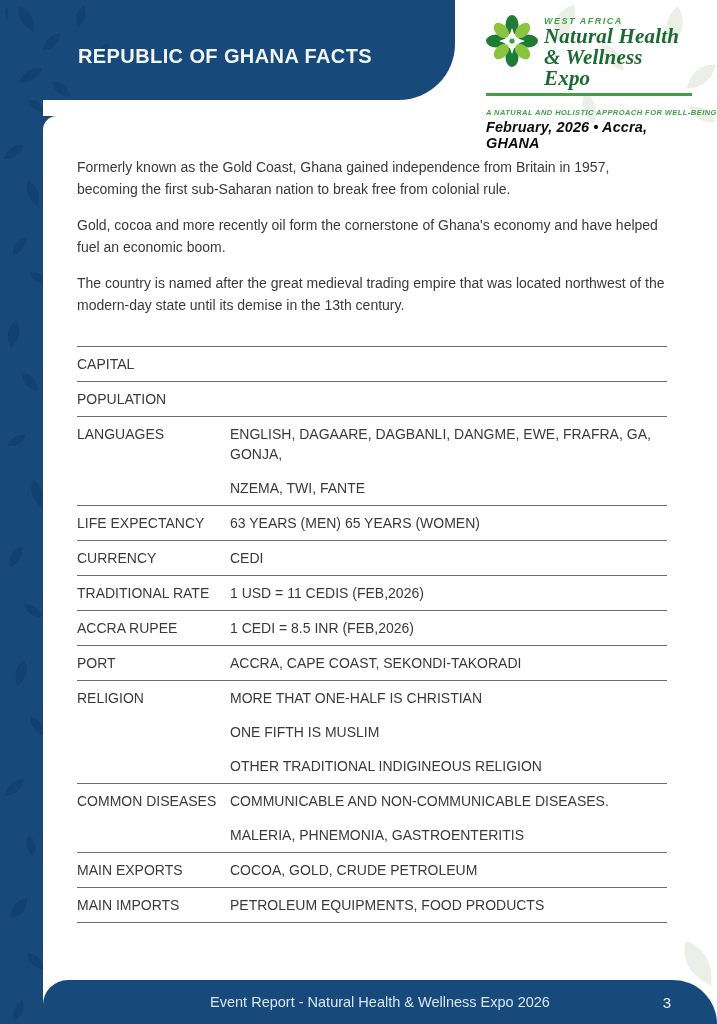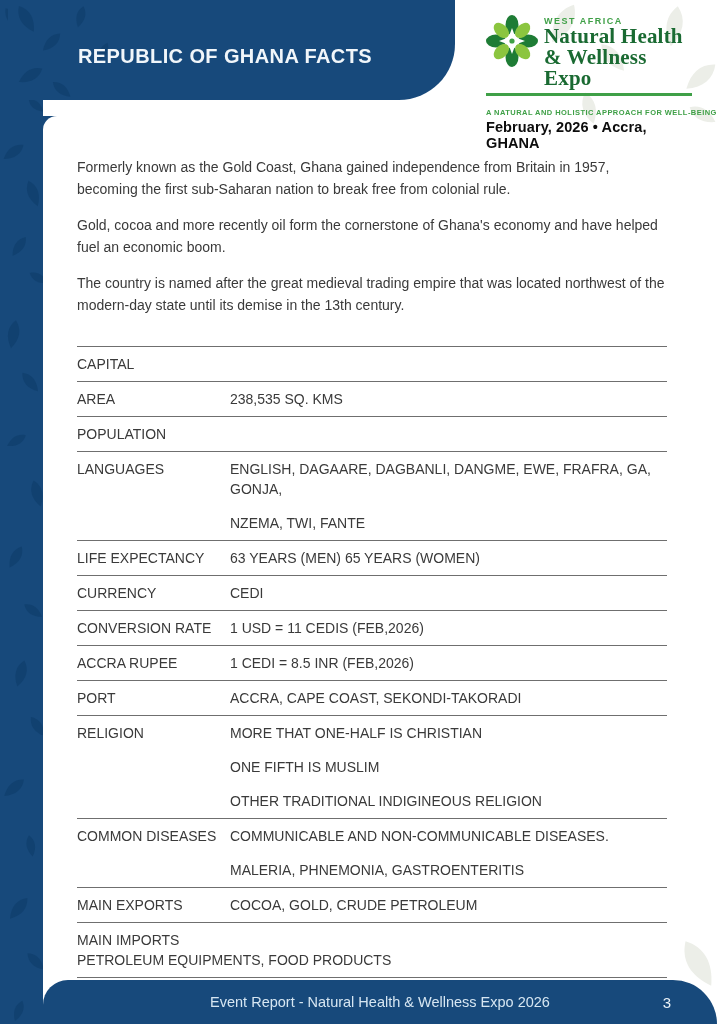--- a/index.html
+++ b/index.html
@@ -13,39 +13,39 @@
     background:var(--banner-blue,#17497B);border-radius:0 0 56px 0;z-index:3;overflow:hidden;}
   .banner-title{position:absolute;left:70px;top:45px;margin:0;
     font-size:20px;font-weight:700;letter-spacing:0.4px;color:#F1F6FA;}
   .corner{position:absolute;left:43px;top:116px;width:26px;height:26px;
     background:var(--banner-blue,#17497B);z-index:2;}
   .corner-inner{position:absolute;inset:0;background:#fff;border-top-left-radius:14px;}
 
   .wm-topright{position:absolute;left:540px;top:0;z-index:0;}
   .wm-footer{position:absolute;right:0;bottom:28px;z-index:2;}
 
-  .logo{position:absolute;left:486px;top:15px;width:208px;z-index:4;}
+  .logo{position:absolute;left:486px;top:15px;width:208px;z-index:4;font-style:italic;}
   .logo-top{display:flex;align-items:flex-start;}
   .logo-icon{width:52px;height:52px;flex:0 0 auto;}
   .logo-textcol{margin-left:6px;padding-top:1px;}
   .logo-region{font-size:9px;font-weight:700;letter-spacing:1.5px;color:var(--green-mid,#3FA047);}
   .logo-name{font-family:"Liberation Serif",serif;font-size:21px;line-height:21px;
     font-weight:700;color:var(--green-dark,#1A6A32);letter-spacing:0.2px;}
   .logo-divider{height:3px;background:var(--green-mid,#3FA047);margin-top:4px;width:206px;}
   .logo-tagline{font-size:7.5px;font-weight:700;letter-spacing:0.45px;
     color:var(--green-mid,#3FA047);margin-top:12px;white-space:nowrap;}
   .logo-date{font-size:14.5px;font-weight:800;color:#0C0C0C;margin-top:2px;letter-spacing:0.1px;}
 
   .content{position:absolute;left:77px;top:157px;width:590px;z-index:2;
     color:var(--text-color,#3A3A3A);}
   .content p{margin:0 0 15px 0;font-size:14px;line-height:21.5px;}
 
   .facts{margin-top:30px;}
   .fact-row{display:flex;border-top:1px solid var(--line-color,#6F6F6F);padding:7px 0;}
-  .fact-row:last-child{border-bottom:1px solid var(--line-color,#6F6F6F);flex-direction:column;}
+  .fact-row:last-child{border-bottom:1px solid var(--line-color,#6F6F6F);}
   .fact-label{width:153px;flex:0 0 auto;font-size:14px;line-height:20px;}
   .fact-values{flex:1;}
   .value-line{font-size:14px;line-height:20px;}
   .value-gap{margin-top:14px;}
 
   .footer{position:absolute;left:43px;right:0;bottom:0;height:44px;
     background:var(--banner-blue,#17497B);border-radius:26px 46px 0 0;z-index:3;
     display:flex;align-items:center;justify-content:center;}
   .footer-text{color:var(--footer-text,#D6E6F2);font-size:14.5px;}
   .page-num{position:absolute;right:46px;top:50%;transform:translateY(-50%);
@@ -145,26 +145,20 @@
 <main class="content">
   <p>Formerly known as the Gold Coast, Ghana gained independence from Britain in 1957, becoming the first sub-Saharan nation to break free from colonial rule.</p>
   <p>Gold, cocoa and more recently oil form the cornerstone of Ghana's economy and have helped fuel an economic boom.</p>
   <p>The country is named after the great medieval trading empire that was located northwest of the modern-day state until its demise in the 13th century.</p>
 
   <div class="facts">
       <div class="fact-row">
     <div class="fact-label">CAPITAL</div>
   </div>
       <div class="fact-row">
-    <div class="fact-label">AREA</div>
-    <div class="fact-values">
-          <div class="value-line">238,535 SQ. KMS</div>
-        </div>
-  </div>
-      <div class="fact-row">
     <div class="fact-label">POPULATION</div>
   </div>
       <div class="fact-row">
     <div class="fact-label">LANGUAGES</div>
     <div class="fact-values">
           <div class="value-line">ENGLISH, DAGAARE, DAGBANLI, DANGME, EWE, FRAFRA, GA, GONJA,</div>
           <div class="value-line value-gap">NZEMA, TWI, FANTE</div>
         </div>
   </div>
       <div class="fact-row">
@@ -173,21 +167,21 @@
           <div class="value-line">63 YEARS (MEN) 65 YEARS (WOMEN)</div>
         </div>
   </div>
       <div class="fact-row">
     <div class="fact-label">CURRENCY</div>
     <div class="fact-values">
           <div class="value-line">CEDI</div>
         </div>
   </div>
       <div class="fact-row">
-    <div class="fact-label">CONVERSION RATE</div>
+    <div class="fact-label">TRADITIONAL RATE</div>
     <div class="fact-values">
           <div class="value-line">1 USD = 11 CEDIS (FEB,2026)</div>
         </div>
   </div>
       <div class="fact-row">
     <div class="fact-label">ACCRA RUPEE</div>
     <div class="fact-values">
           <div class="value-line">1 CEDI = 8.5 INR (FEB,2026)</div>
         </div>
   </div>

